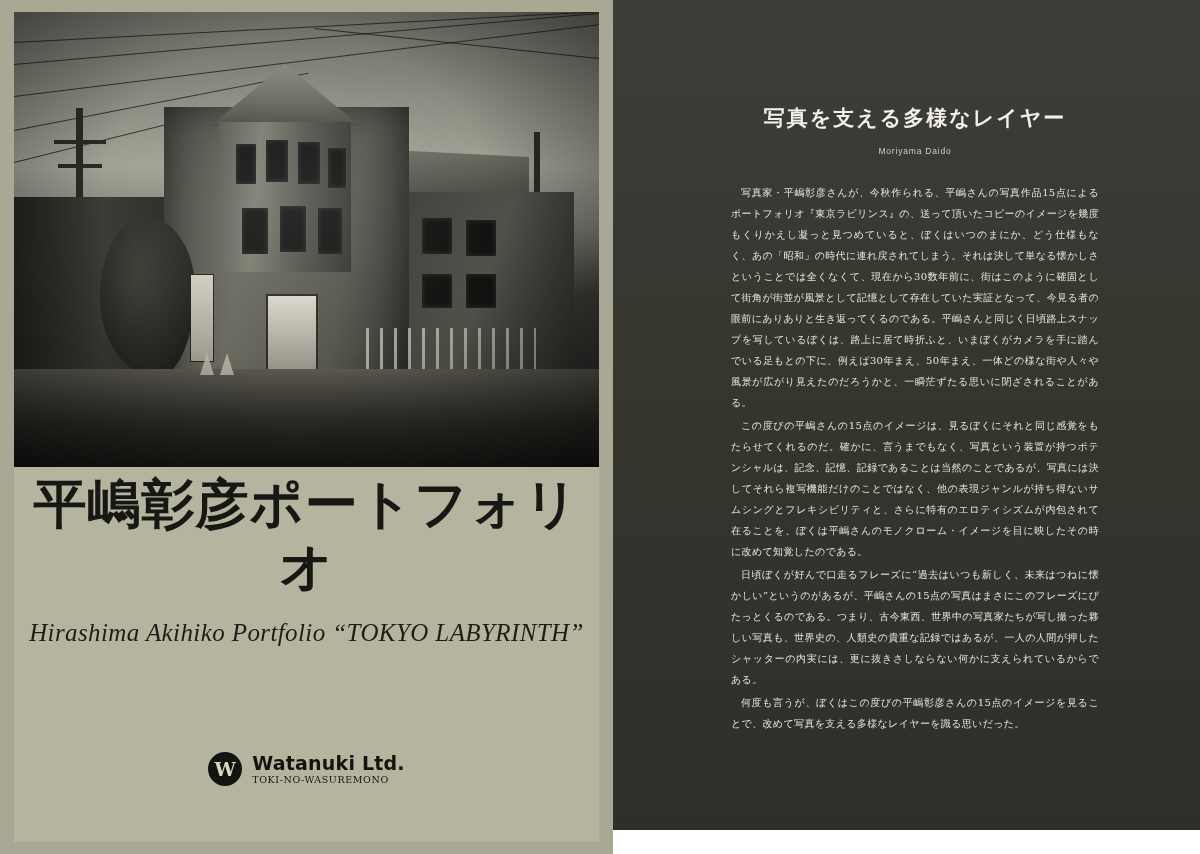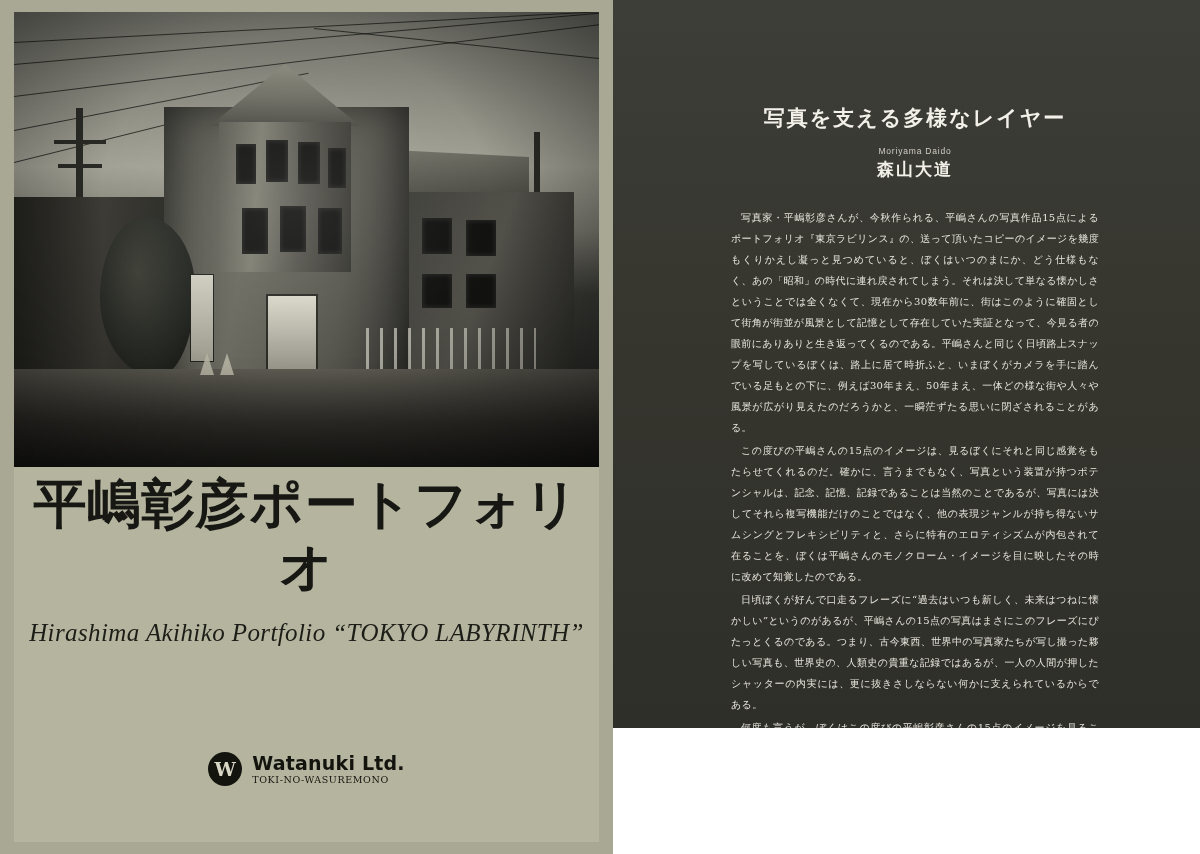--- a/index.html
+++ b/index.html
@@ -227,21 +227,21 @@
     font-size: 9.5px;
     letter-spacing: 0.6px;
     color: #14140f;
     margin-top: 1px;
   }
 
   
   .essay-page {
     position: relative;
     width: 587px;
-    height: 728px;
+    height: 830px;
     background: #3a3a36;
     color: #e9e7df;
     overflow: hidden;
   }
   .essay-bg {
     position: absolute; inset: 0;
     background:
       linear-gradient(180deg, #3e3e39 0%, #36362f 45%, #2f2f2a 100%);
   }
   .essay-content {
@@ -357,21 +357,20 @@
         <div class="pub-sub">TOKI-NO-WASUREMONO</div>
       </div>
     </div>
   </div>
 
   <div class="essay-page">
     <div class="essay-bg"></div>
     <div class="essay-content">
       <h1 class="essay-title">写真を支える多様なレイヤー</h1>
       <div class="author-roman">Moriyama Daido</div>
-      <div class="author-jp">森山大道</div>
       <div class="essay-body">
         <p>写真家・平嶋彰彦さんが、今秋作られる、平嶋さんの写真作品15点によるポートフォリオ『東京ラビリンス』の、送って頂いたコピーのイメージを幾度もくりかえし凝っと見つめていると、ぼくはいつのまにか、どう仕様もなく、あの「昭和」の時代に連れ戻されてしまう。それは決して単なる懐かしさということでは全くなくて、現在から30数年前に、街はこのように確固として街角が街並が風景として記憶として存在していた実証となって、今見る者の眼前にありありと生き返ってくるのである。平嶋さんと同じく日頃路上スナップを写しているぼくは、路上に居て時折ふと、いまぼくがカメラを手に踏んでいる足もとの下に、例えば30年まえ、50年まえ、一体どの様な街や人々や風景が広がり見えたのだろうかと、一瞬茫ずたる思いに閉ざされることがある。</p>
         <p>この度びの平嶋さんの15点のイメージは、見るぼくにそれと同じ感覚をもたらせてくれるのだ。確かに、言うまでもなく、写真という装置が持つポテンシャルは、記念、記憶、記録であることは当然のことであるが、写真には決してそれら複写機能だけのことではなく、他の表現ジャンルが持ち得ないサムシングとフレキシビリティと、さらに特有のエロティシズムが内包されて在ることを、ぼくは平嶋さんのモノクローム・イメージを目に映したその時に改めて知覚したのである。</p>
         <p>日頃ぼくが好んで口走るフレーズに“過去はいつも新しく、未来はつねに懐かしい”というのがあるが、平嶋さんの15点の写真はまさにこのフレーズにぴたっとくるのである。つまり、古今東西、世界中の写真家たちが写し撮った夥しい写真も、世界史の、人類史の貴重な記録ではあるが、一人の人間が押したシャッターの内実には、更に抜きさしならない何かに支えられているからである。</p>
         <p>何度も言うが、ぼくはこの度びの平嶋彰彦さんの15点のイメージを見ることで、改めて写真を支える多様なレイヤーを識る思いだった。</p>
       </div>
     </div>
   </div>
 
 </div>

